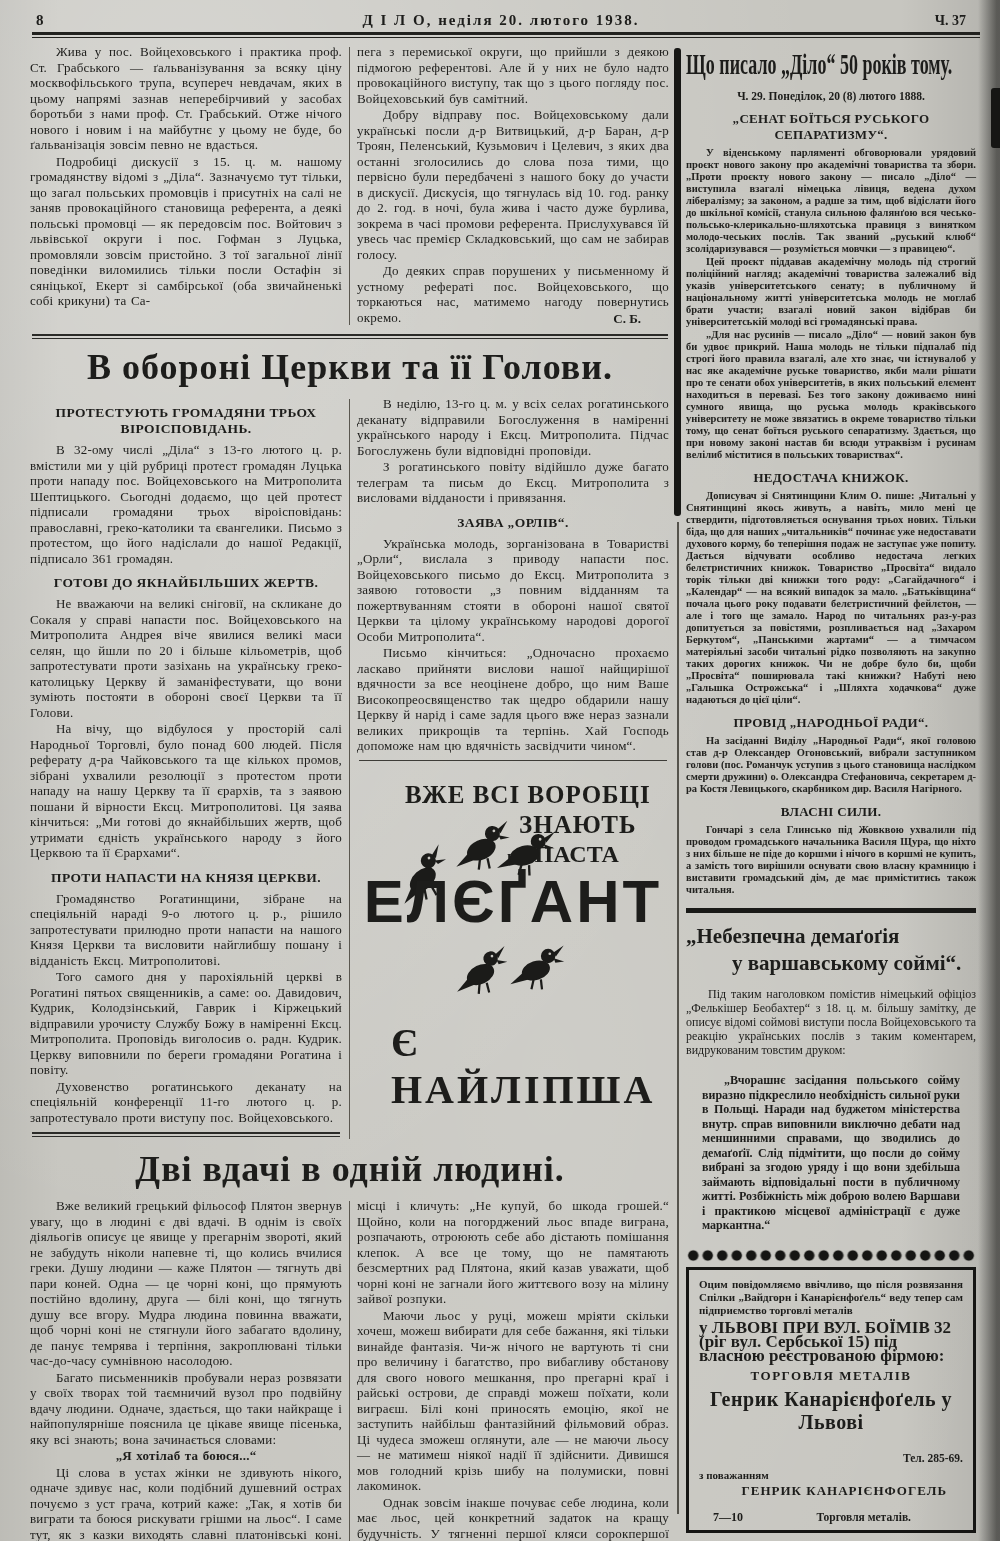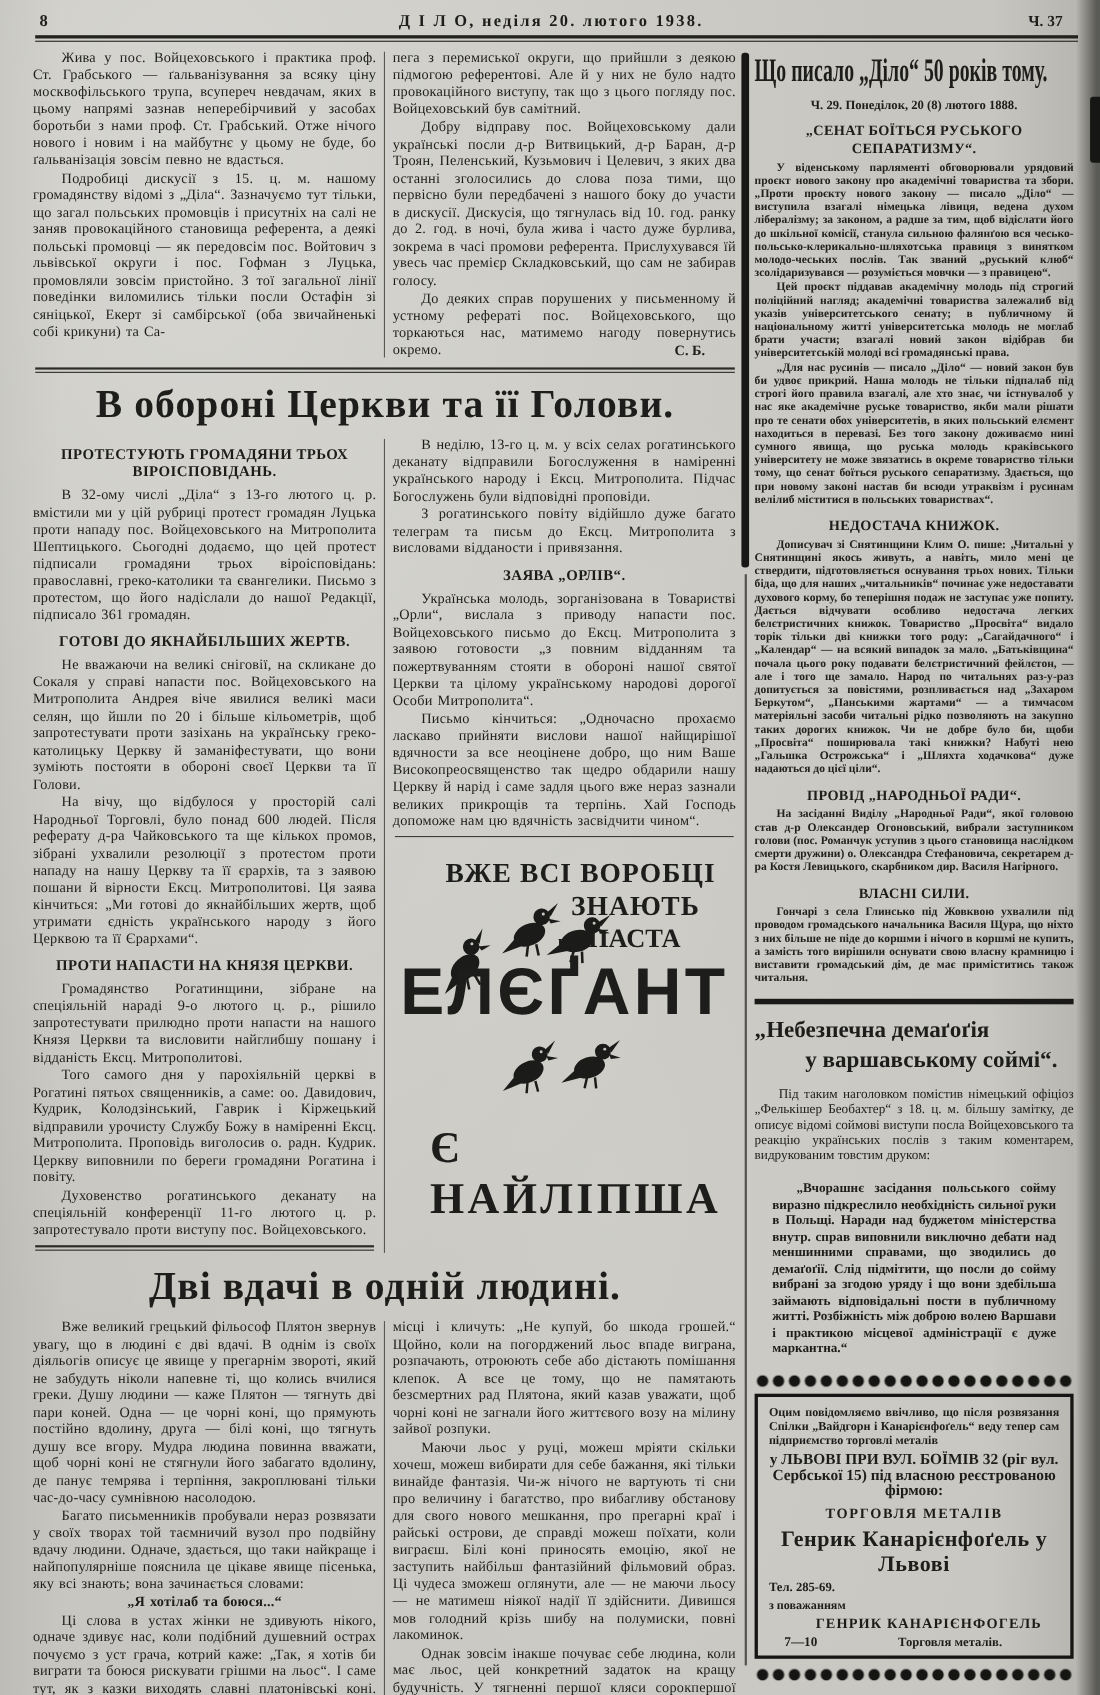--- a/index.html
+++ b/index.html
@@ -70,29 +70,29 @@
   .d-h2 { padding-left:46px; }
   .d-lead p { font-size:12px; line-height:14px; font-weight:normal; text-align:justify; text-indent:22px; margin:0 0 2px; }
   .d-quote p { font-size:12px; line-height:14.5px; font-weight:bold; text-align:justify; text-indent:22px; margin:16px; }
 
   .dots { height:13px; margin:8px 0 5px;
           background-image:radial-gradient(circle, #151513 4.6px, rgba(21,21,19,.3) 5.3px, rgba(0,0,0,0) 6.1px);
           background-size:14.5px 13px; background-repeat:repeat-x; background-position:0 50%; }
 
   .ad-metal { border:3px solid #151513; padding:8px 10px 5px; }
   .am-intro { font-size:11px; line-height:13px; font-weight:bold; text-align:justify; }
-  .am-address { font-size:14px; line-height:14px; font-weight:bold; text-align:center; margin-top:4px; }
+  .am-address { font-size:17px; line-height:14px; font-weight:bold; text-align:left; margin-top:4px; }
   .am-trade { font-size:13px; font-weight:bold; text-align:center; letter-spacing:1.5px; margin-top:5px; }
   .am-name { font-size:20px; font-weight:bold; text-align:center; margin-top:4px; letter-spacing:.5px; }
-  .am-tel { font-size:11.5px; font-weight:bold; text-align:left; margin-top:3px; }
+  .am-tel { font-size:11.5px; font-weight:bold; text-align:right; margin-top:18px; }
   .am-closing { font-size:11px; line-height:13px; font-weight:bold; margin-top:7px; text-indent:18px; text-align:justify; }
   .am-regards { font-size:11px; font-weight:bold; padding-right:46px; margin-top:5px; }
   .am-sig { font-size:13px; font-weight:bold; text-align:right; padding-right:16px; letter-spacing:1px; margin-top:2px; }
   .am-bottom { display:flex; justify-content:space-between; align-items:baseline; margin-top:1px; }
-  .am-code { font-size:12px; font-weight:bold; padding-left:14px; }
+  .am-code { font-size:12px; font-weight:bold; padding-left:14px;margin-top:10px; }
   .am-sigsub { font-size:11.5px; font-weight:bold; padding-right:52px; }
   .edge-shadow { position:absolute; right:0; top:0; width:22px; height:100%;
                  background:linear-gradient(to right, rgba(0,0,0,0), rgba(18,18,16,.55) 85%); }
   .edge-mark { position:absolute; right:0; top:88px; width:9px; height:60px; background:#161614; border-radius:3px 0 0 3px; }
 </style>
 </head>
 <body>
 
 <svg width="0" height="0" style="position:absolute">
   <symbol id="bird" viewBox="0 0 100 90">

